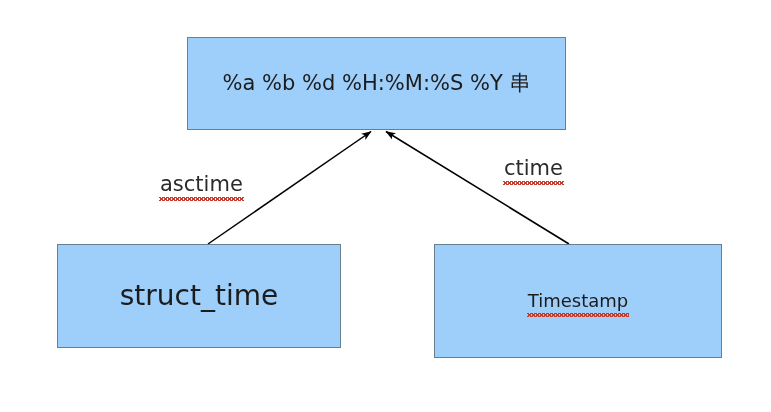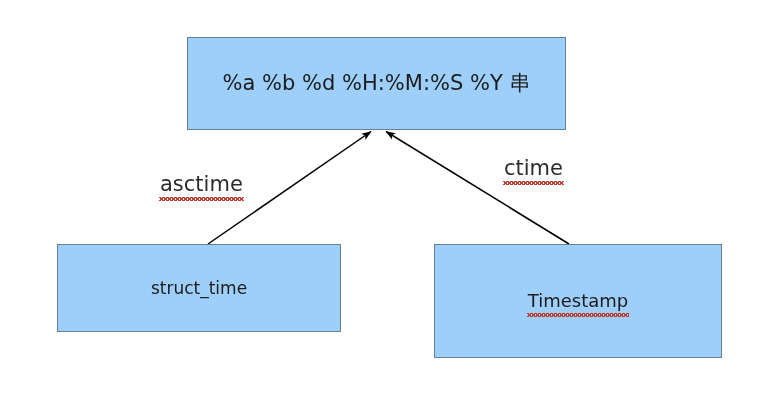--- a/index.html
+++ b/index.html
@@ -42,22 +42,22 @@
     left: 187px;
     top: 37px;
     width: 379px;
     height: 93px;
     font-size: 21px;
   }
   #node-structtime {
     left: 57px;
     top: 244px;
     width: 284px;
-    height: 88px;
-    font-size: 17px;
+    height: 104px;
+    font-size: 28px;
   }
   #node-timestamp {
     left: 434px;
     top: 244px;
     width: 288px;
     height: 114px;
     font-size: 18px;
   }
   .node-label { white-space: nowrap; }
   .spell-error {

